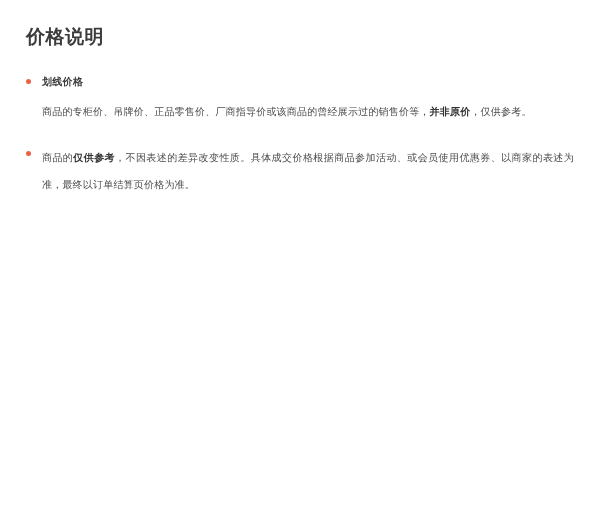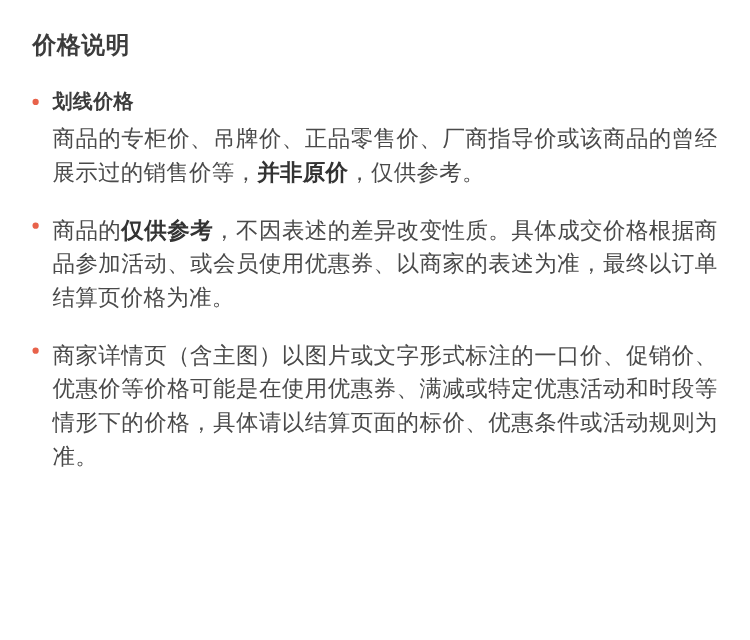--- a/index.html
+++ b/index.html
@@ -37,29 +37,29 @@
   .bullet {
     position: absolute;
     left: 2px;
     top: 7px;
     width: 5px;
     height: 5px;
     border-radius: 50%;
     background: #e8624a;
   }
   .section-heading {
-    font-size: 16px;
+    font-size: 10px;
     line-height: 20px;
     font-weight: bold;
     color: #3c3c3c;
     margin: 0 0 6px 0;
     letter-spacing: 0.3px;
   }
   .section-body {
-    font-size: 18px;
+    font-size: 10px;
     line-height: 27px;
     color: #4a4a4a;
     letter-spacing: 0.2px;
     margin: 0;
     text-align: justify;
   }
   .section-body b {
     font-weight: bold;
     color: #333;
   }
@@ -80,19 +80,15 @@
   <div id="sections-root">
       <div class="section">
         <span class="bullet" style="background: rgb(232, 98, 74);"></span>
         <h2 class="section-heading">划线价格</h2>
         <p class="section-body"><span>商品的专柜价、吊牌价、正品零售价、厂商指导价或该商品的曾经展示过的销售价等，</span><b>并非原价</b><span>，仅供参考。</span></p>
       </div>
       <div class="section">
         <span class="bullet" style="background: rgb(232, 98, 74);"></span>
         <p class="section-body"><span>商品的</span><b>仅供参考</b><span>，不因表述的差异改变性质。具体成交价格根据商品参加活动、或会员使用优惠券、以商家的表述为准，最终以订单结算页价格为准。</span></p>
       </div>
-      <div class="section para">
-        <span class="bullet" style="background: rgb(232, 98, 74);"></span>
-        <p class="section-body"><span>商家详情页（含主图）以图片或文字形式标注的一口价、促销价、优惠价等价格可能是在使用优惠券、满减或特定优惠活动和时段等情形下的价格，具体请以结算页面的标价、优惠条件或活动规则为准。</span></p>
-      </div>
     </div>
 
 </div>
 
 </body></html>

